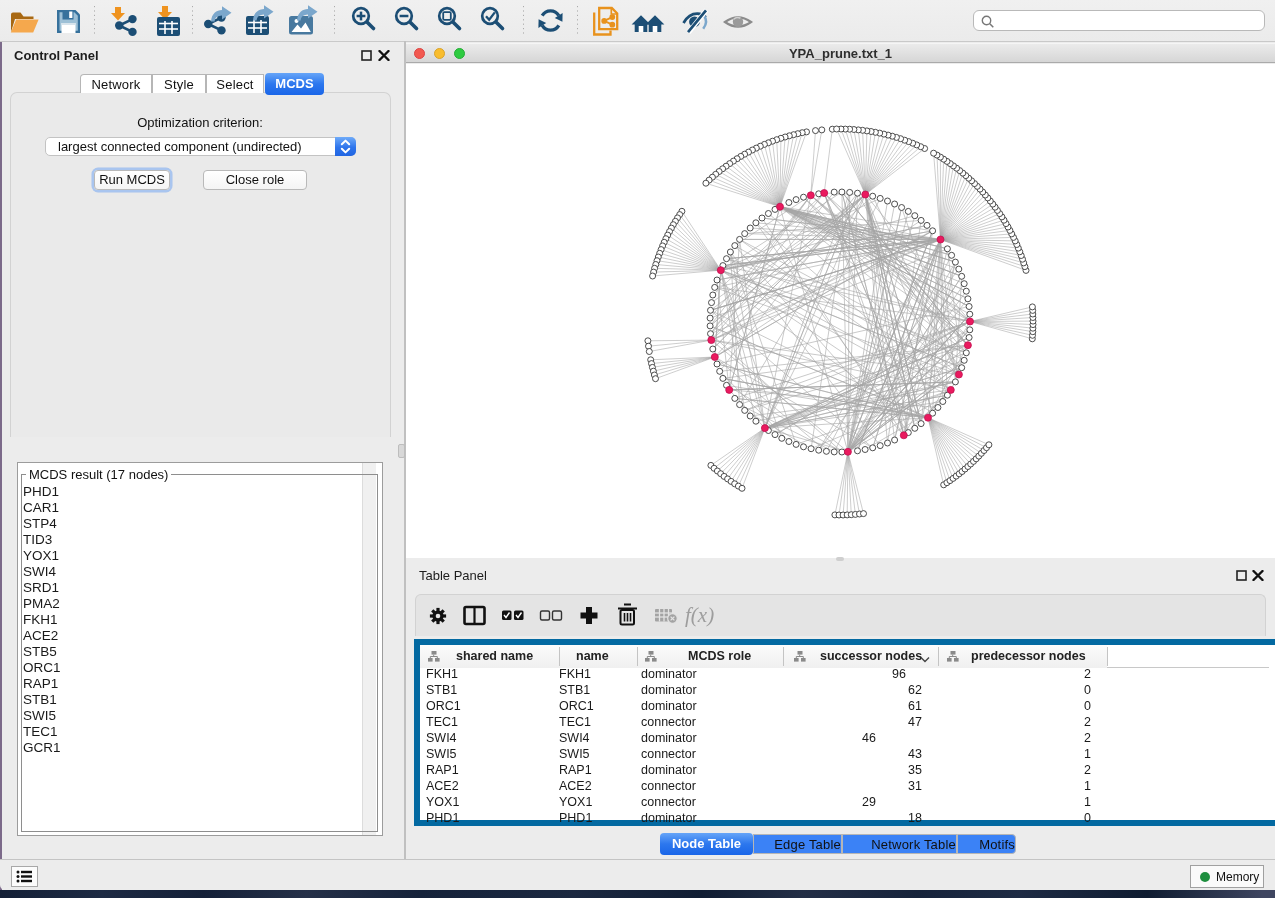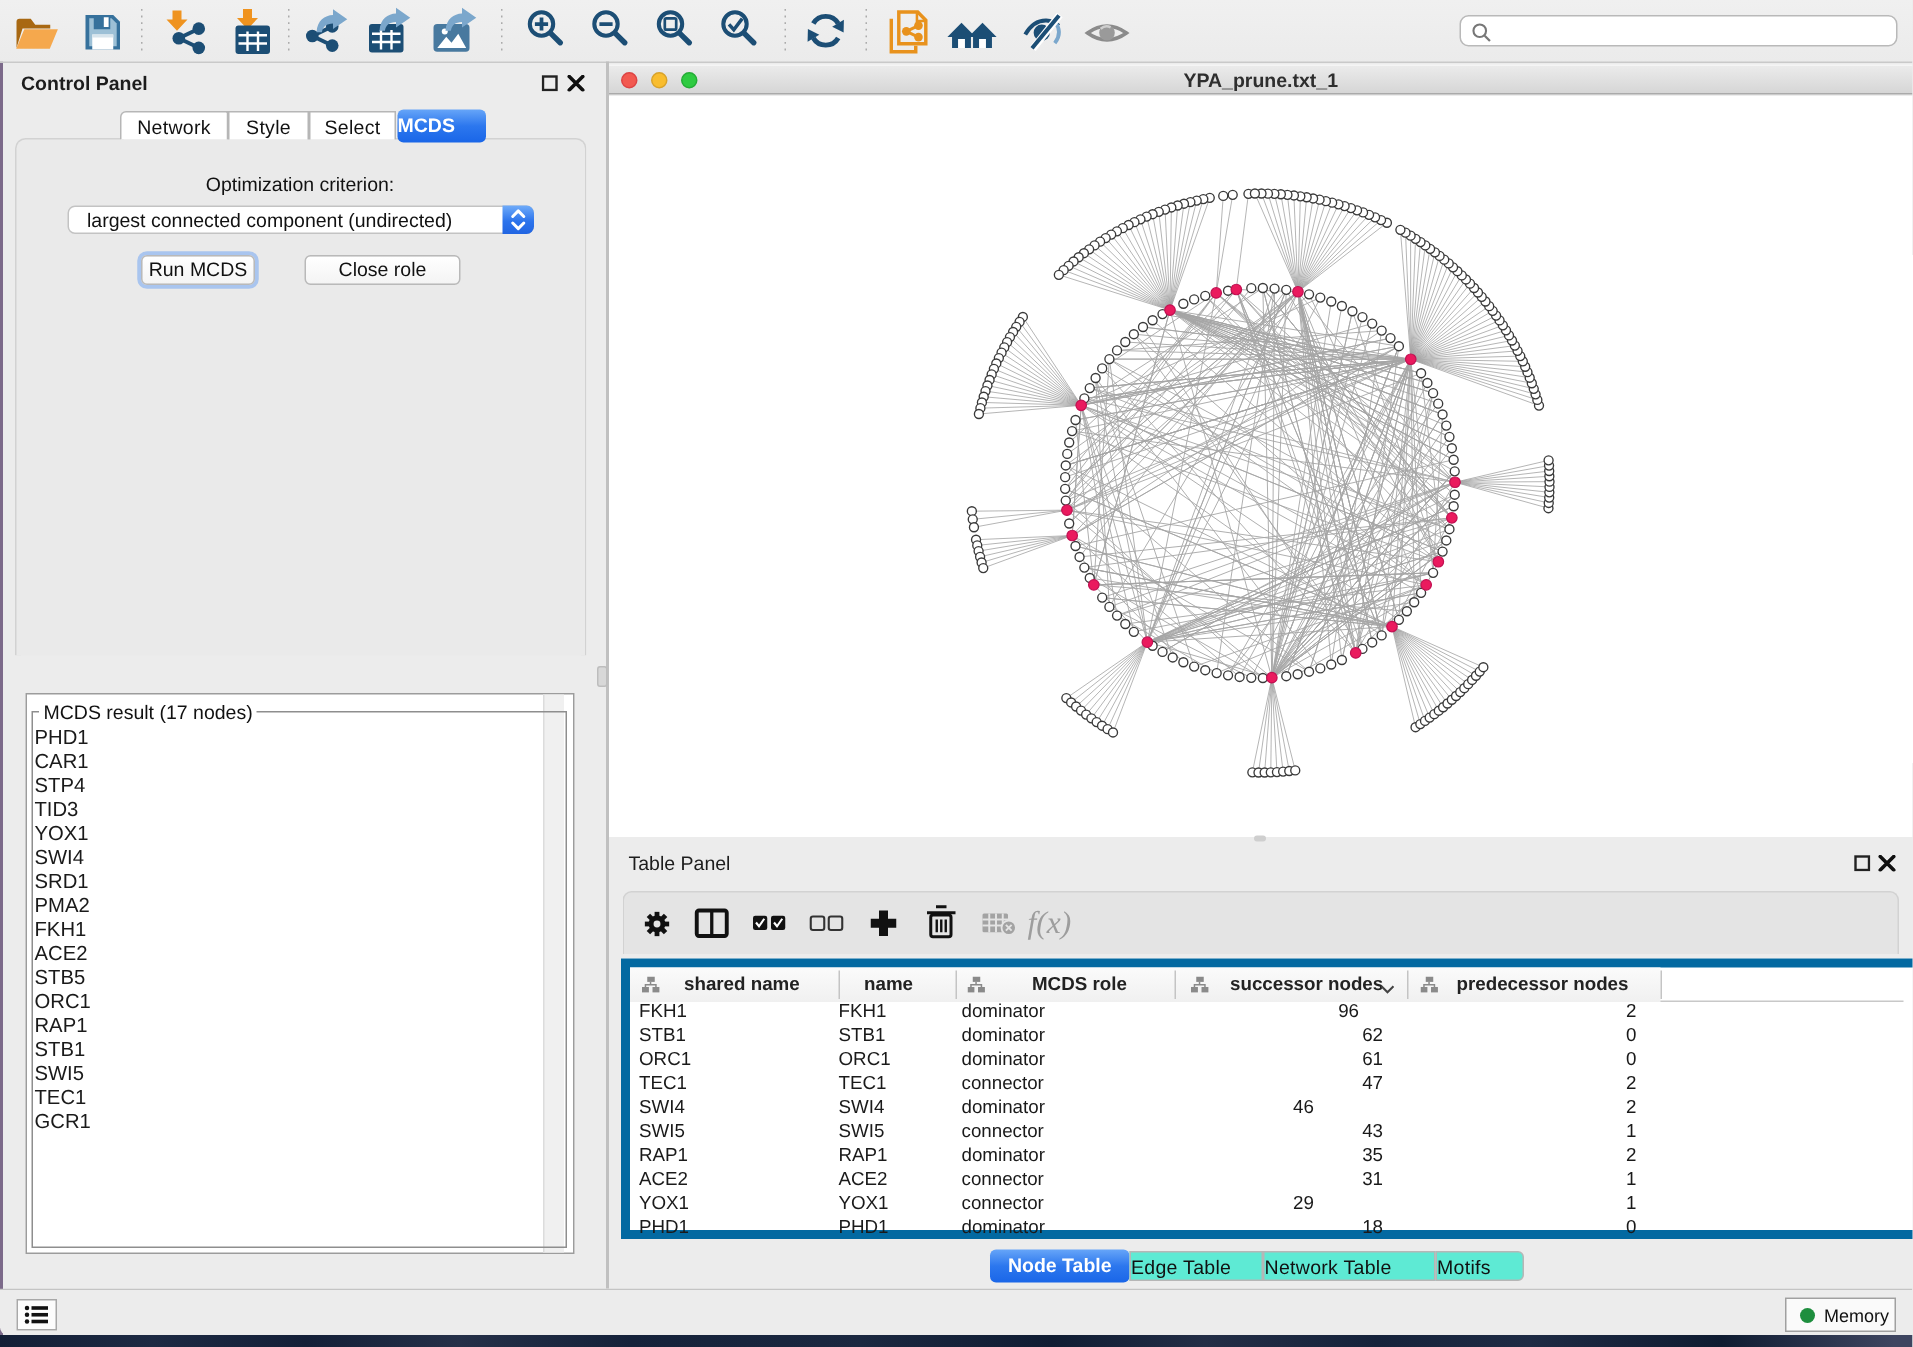--- a/index.html
+++ b/index.html
@@ -15,21 +15,21 @@
 #search { position:absolute; left:973px; top:10px; width:292px; height:21px; background:#fff; border:1px solid #b9b9b9; border-radius:6px; }
 
 #ctrl-title { left:14px; top:48px; font-size:13px; color:#1d1d1d;font-weight:bold; }
 .winbtn { position:absolute; top:50px; }
 
 .tab { position:absolute; top:74px; height:19px; background:#fff; border:1px solid #b6b6b6; border-bottom:none;
   font-size:13px; font-weight:400; color:#111; text-align:center; line-height:19px; letter-spacing:.2px; }
 .tab.first { border-radius:4px 0 0 0; }
 .tabsel { position:absolute; left:265px; top:73px; width:59px; height:22px; border-radius:4px;
   background:linear-gradient(#66a5f8,#2c77ee 50%,#1a66e8); color:#fff; font-size:13px; font-weight:600;
-  line-height:22px; }
+  text-align:center; line-height:22px; }
 #tabpanel { left:10px; top:92px; width:381px; height:345px; background:#eaeaea; border:1px solid #d2d2d2; border-radius:7px 7px 0 0; border-bottom:none;}
 #optlabel { left:0px; top:115px; width:400px; text-align:center; font-size:13px; color:#111; }
 #combo { left:45px; top:137px; width:311px; height:19px; background:#fff; border:1px solid #c3c3c3; border-radius:5px; font-size:13px; color:#111; line-height:17px; padding-left:12px; }
 #combo-btn { position:absolute; right:-1px; top:-1px; width:21px; height:19px; border-radius:0 5px 5px 0;
   background:linear-gradient(#6fabf9,#2d74ec 55%,#2165e2); }
 .btn { position:absolute; top:170px; height:20px; background:linear-gradient(#ffffff,#f4f4f4); border:1px solid #b9b9b9; border-radius:4px; font-size:13px; color:#111; text-align:center; line-height:18px; }
 #runbtn { left:94px; width:76px; box-shadow:0 0 0 2.5px rgba(125,172,242,.6); }
 #closebtn { left:203px; width:104px; }
 
 #grouplist { left:17px; top:462px; width:366px; height:374px; background:#fff; border:1px solid #9c9c9c; }
@@ -51,21 +51,21 @@
 #tp-toolbar { left:415px; top:594px; width:851px; height:42px; background:#e4e4e4; border:1px solid #d2d2d2; border-radius:6px 6px 0 0; border-bottom:none; }
 #tp-table { left:414px; top:639px; width:1008px; height:187px; background:#fff; border:6px solid #0369a1;font-weight:bold; }
 .thead { position:absolute; left:0; top:0; width:849px; height:23px; border-bottom:1px solid #c8c8c8; }
 .theadbg { position:absolute; left:0; top:0; width:687px; height:23px; background:linear-gradient(#fbfbfb,#f0f0f0); }
 .hsep { position:absolute; top:2px; height:19px; width:1px; background:#c4c4c4; }
 .hlbl { position:absolute; top:4px; font-size:12.5px; color:#222; }
 .rowtxt { position:absolute; font-size:12.5px; color:#1a1a1a; height:16px; line-height:16px; }
 #tscroll { position:absolute; right:2px; top:24px; width:15px; height:161px; background:#fafafa; border-left:1px solid #e0e0e0;}
 #tthumb { position:absolute; left:2px; top:1px; width:11px; height:110px; background:#b5b5b5; border-radius:6px; }
 
-.stab { position:absolute; top:834px; height:20px; background:#5eead4; border:1px solid #b6b6b6; font-size:13px; font-weight:400; color:#111; text-align:left; line-height:20px; letter-spacing:.2px; }
+.stab { position:absolute; top:834px; height:20px; background:#3b82f6; border:1px solid #b6b6b6; font-size:13px; font-weight:400; color:#111; text-align:right; line-height:20px; letter-spacing:.2px; }
 #stab-sel { position:absolute; left:660px; top:833px; width:93px; height:22px; border-radius:4px;
   background:linear-gradient(#66a5f8,#2c77ee 50%,#1a66e8); color:#fff; font-size:13px; font-weight:600; text-align:center; line-height:22px; }
 
 #statusbar { left:0; top:859px; width:1275px; height:31px; background:#ececec; border-top:1px solid #c4c4c4; border-radius:0 0 5px 5px; }
 #hambtn { left:11px; top:866px; width:27px; height:21px; background:#fcfcfc; border:1px solid #a8a8a8; }
 #membtn { left:1190px; top:865px; width:74px; height:23px; background:#fafafa; border:1px solid #a0a0a0; font-size:12px; color:#111; }
 #memdot { position:absolute; left:9px; top:6px; width:10px; height:10px; border-radius:50%; background:#1e8e3e; }
 </style>
 </head>
 <body>

